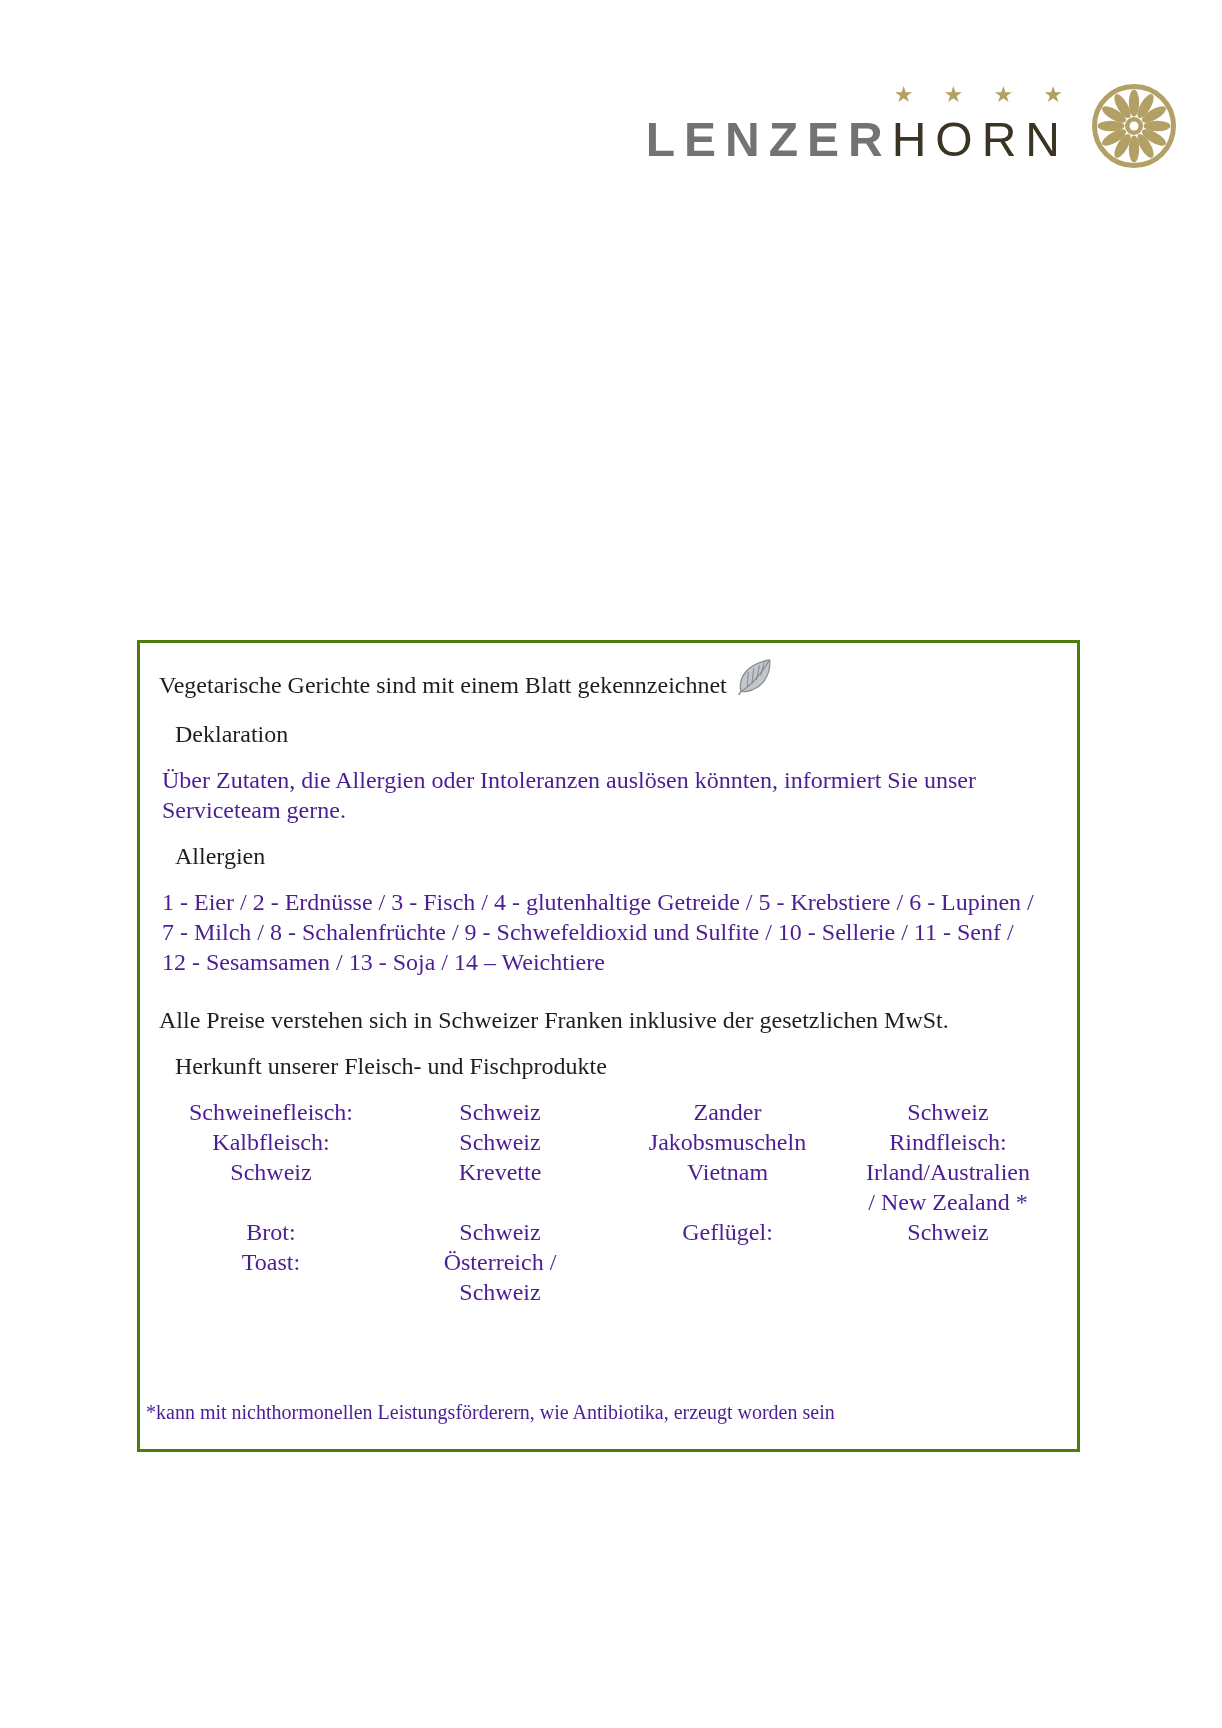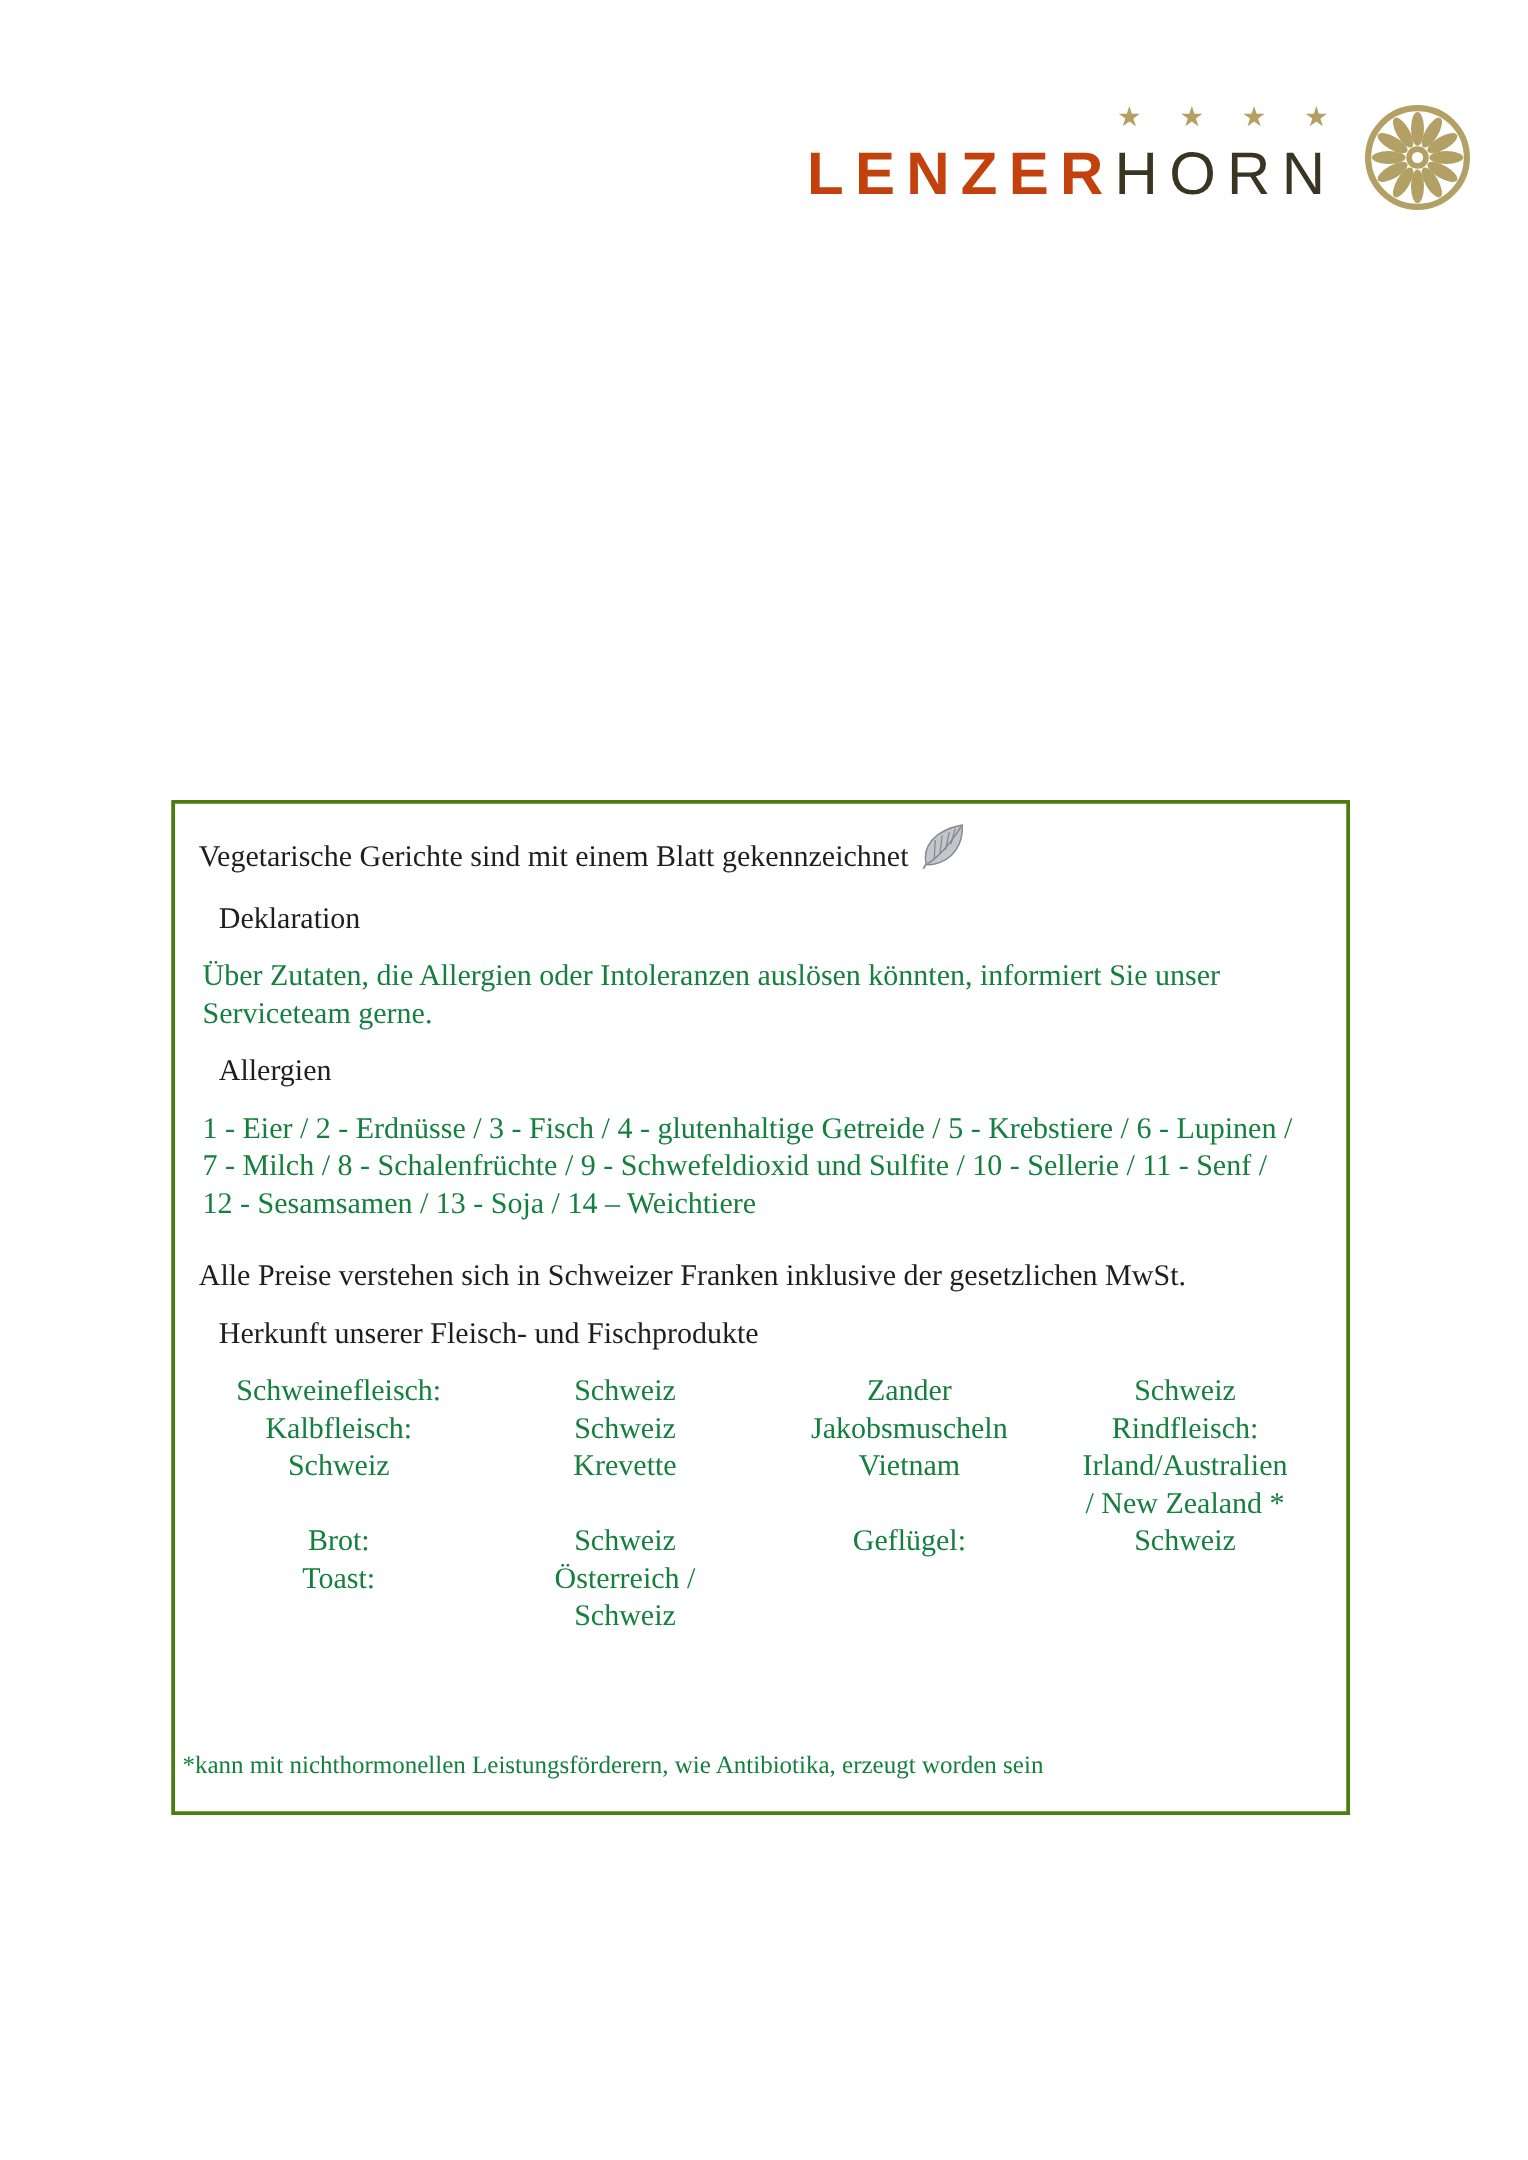--- a/index.html
+++ b/index.html
@@ -18,21 +18,21 @@
     display:flex;align-items:flex-start;
   }
   .wordmark{
     position:relative;
     padding-top:38px;
     font-family:"Liberation Sans", sans-serif;
     font-size:48px;line-height:44px;
     letter-spacing:9px;
     white-space:nowrap;
   }
-  .brand-gold{color:#c2410c;font-weight:700;}
+  .brand-gold{color:#737373;font-weight:700;}
   .brand-dark{color:#3a3423;font-weight:400;position:relative;display:inline-block;}
   .stars{
     position:absolute;
     top:-34px;left:2px;right:6px;
     display:flex;justify-content:space-between;
     letter-spacing:0;
   }
   .stars span{
     color:#b3a065;font-size:22px;line-height:22px;
     font-family:"DejaVu Sans", sans-serif;
@@ -51,21 +51,21 @@
   .intro{
     font-size:24px;line-height:32px;margin:0;
     display:flex;align-items:center;gap:8px;
   }
   .leaf{margin-top:-8px;}
   h2.sec{
     font-size:24px;font-weight:400;margin:16px;line-height:30px;
   }
   .sec-declaration{margin-top:40px;}
   .sec-allergies{margin-top:14px;}
-  .gold{color:#15803d;}
+  .gold{color:#4c1d95;}
   .pre{white-space:pre-line;}
   .goldbody{
     font-size:24px;line-height:30px;margin:0;padding-left:3px;
   }
   .prices{
     font-size:24px;line-height:30px;margin:28px 0 0 0;
   }
   .sec-origin{margin-top:44px;font-weight:600;}
   .origin-table{
     display:grid;

